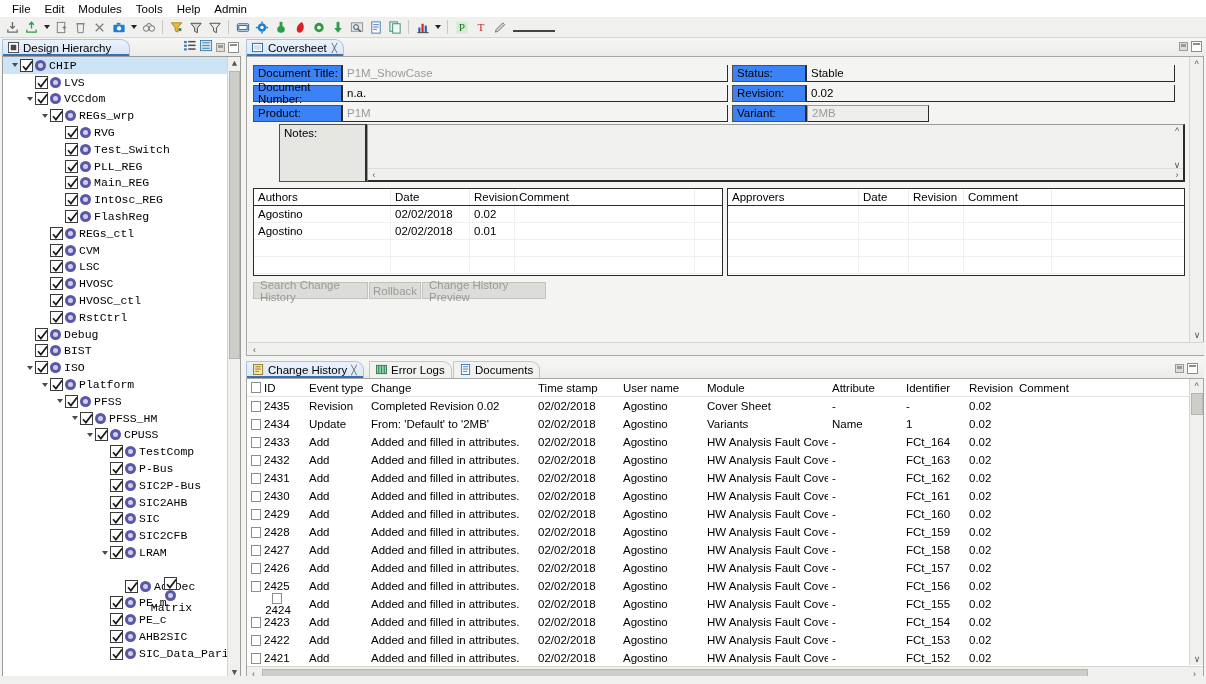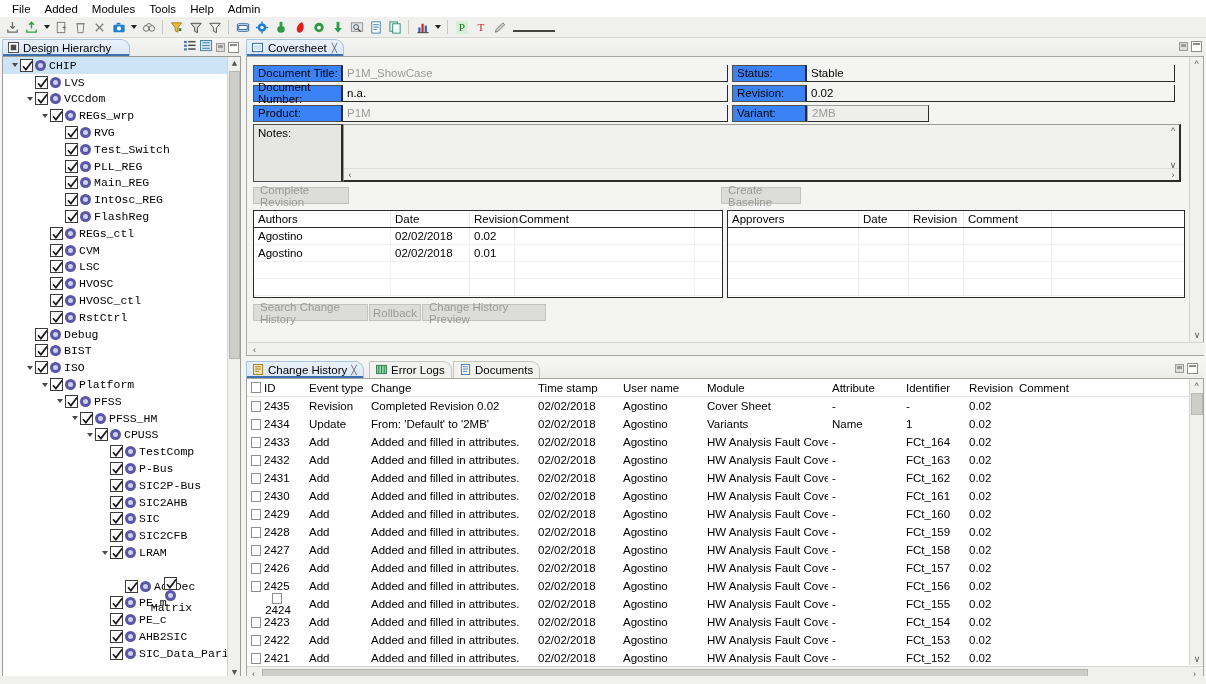--- a/index.html
+++ b/index.html
@@ -93,21 +93,21 @@
 
   .fieldrow { display:flex; align-items:center; height:18px; margin-bottom:2px; }
   .flabel { height:17px; background:#3b82f6; border:1px solid #4f4f4f; border-right:2px solid #2b2b2b;
             display:flex; align-items:center; padding-left:4px; font-size:11.5px; }
   .fval { height:17px; background:#f4f4f3; border-bottom:1.5px solid #2b2b2b; border-right:1.5px solid #2b2b2b;
           display:flex; align-items:center; padding-left:4px; font-size:11.5px; }
   .fval.placeholder { color:#9b9b9b; }
   .fval.boxed { border:1px solid #9b9b97; border-bottom:1.5px solid #2b2b2b; border-right:1.5px solid #2b2b2b; background:#eeeeec;}
 
   .notes-label{ width:90px; height:58px; background:#e6e6e3;border:1px solid #4f4f4f;border-right:2px solid #2b2b2b;
-    padding:2px 0 0 4px; font-size:11.5px;}
+    padding:2px 0 0 4px; font-size:11.5px;margin-left:26px;}
   .notes-area{ position:relative; height:58px; background:#f0f0ee; border:1px solid #9b9b97;
     border-bottom:2px solid #2b2b2b; border-right:2px solid #2b2b2b;}
   .notes-v{position:absolute;right:0;top:0;width:12px;height:46px;background:#f0f0ee;}
   .notes-h{position:absolute;left:0;bottom:0;height:12px;width:100%;background:#f0f0ee;border-top:1px solid #dcdcd8;}
   .arr{font-size:9px;color:#555;display:flex;align-items:center;justify-content:center;}
 
   .gbtn{ height:17px; background:#dcdcd8; border:1px solid #c2c2be; color:#9a9a96;
          display:inline-flex;align-items:center;justify-content:center;padding:0 6px;font-size:11.5px;}
 
   .tbl { border:1.5px solid #2b2b2b; background:#fff; position:relative; }
@@ -134,21 +134,21 @@
 
   .statusbar{position:absolute;left:0;bottom:0;width:1206px;height:8px;background:#f0f0ef;}
 </style>
 </head>
 <body>
 
 <div id="app">
 
   <div class="menubar" id="menubar">
       <div class="mi">File</div>
-      <div class="mi">Added</div>
+      <div class="mi">Edit</div>
       <div class="mi">Modules</div>
       <div class="mi">Tools</div>
       <div class="mi">Help</div>
       <div class="mi">Admin</div>
     </div>
 
   <div class="toolbar">
     <div class="tbtn">
       <svg width="15" height="15" viewBox="0 0 16 16">
           <path d="M8 2v6M5.5 6.5L8 9l2.5-2.5" stroke="#6a6a6a" stroke-width="1.4" fill="none"></path>
@@ -785,25 +785,20 @@
                 <div class="arr" style="height:12px;">^</div>
                 <div class="arr" style="height:12px;position:absolute;bottom:0;width:12px;">∨</div>
               </div>
               <div class="notes-h">
                 <div class="arr" style="width:12px;height:12px;float:left;">‹</div>
                 <div class="arr" style="width:12px;height:12px;float:right;">›</div>
               </div>
             </div>
           </div>
 
-          <div style="display:flex;align-items:center;margin-top:5px;">
-            <div class="gbtn" style="width:96px;">Complete Revision</div>
-            <div style="width:372px;"></div>
-            <div class="gbtn" style="width:80px;">Create Baseline</div>
-          </div>
 
           <div style="display:flex;margin-top:6px;gap:4px;">
             <div class="tbl" style="width:470px;height:88px;">
               <div class="tbl-head" id="authors-head">
                   <div class="th" style="width: 137px;">Authors</div>
                   <div class="th" style="width: 79px;">Date</div>
                   <div class="th" style="width: 45px;">Revision</div>
                   <div class="th" style="width: 180px;">Comment</div>
                 </div>
               <div id="authors-body">

